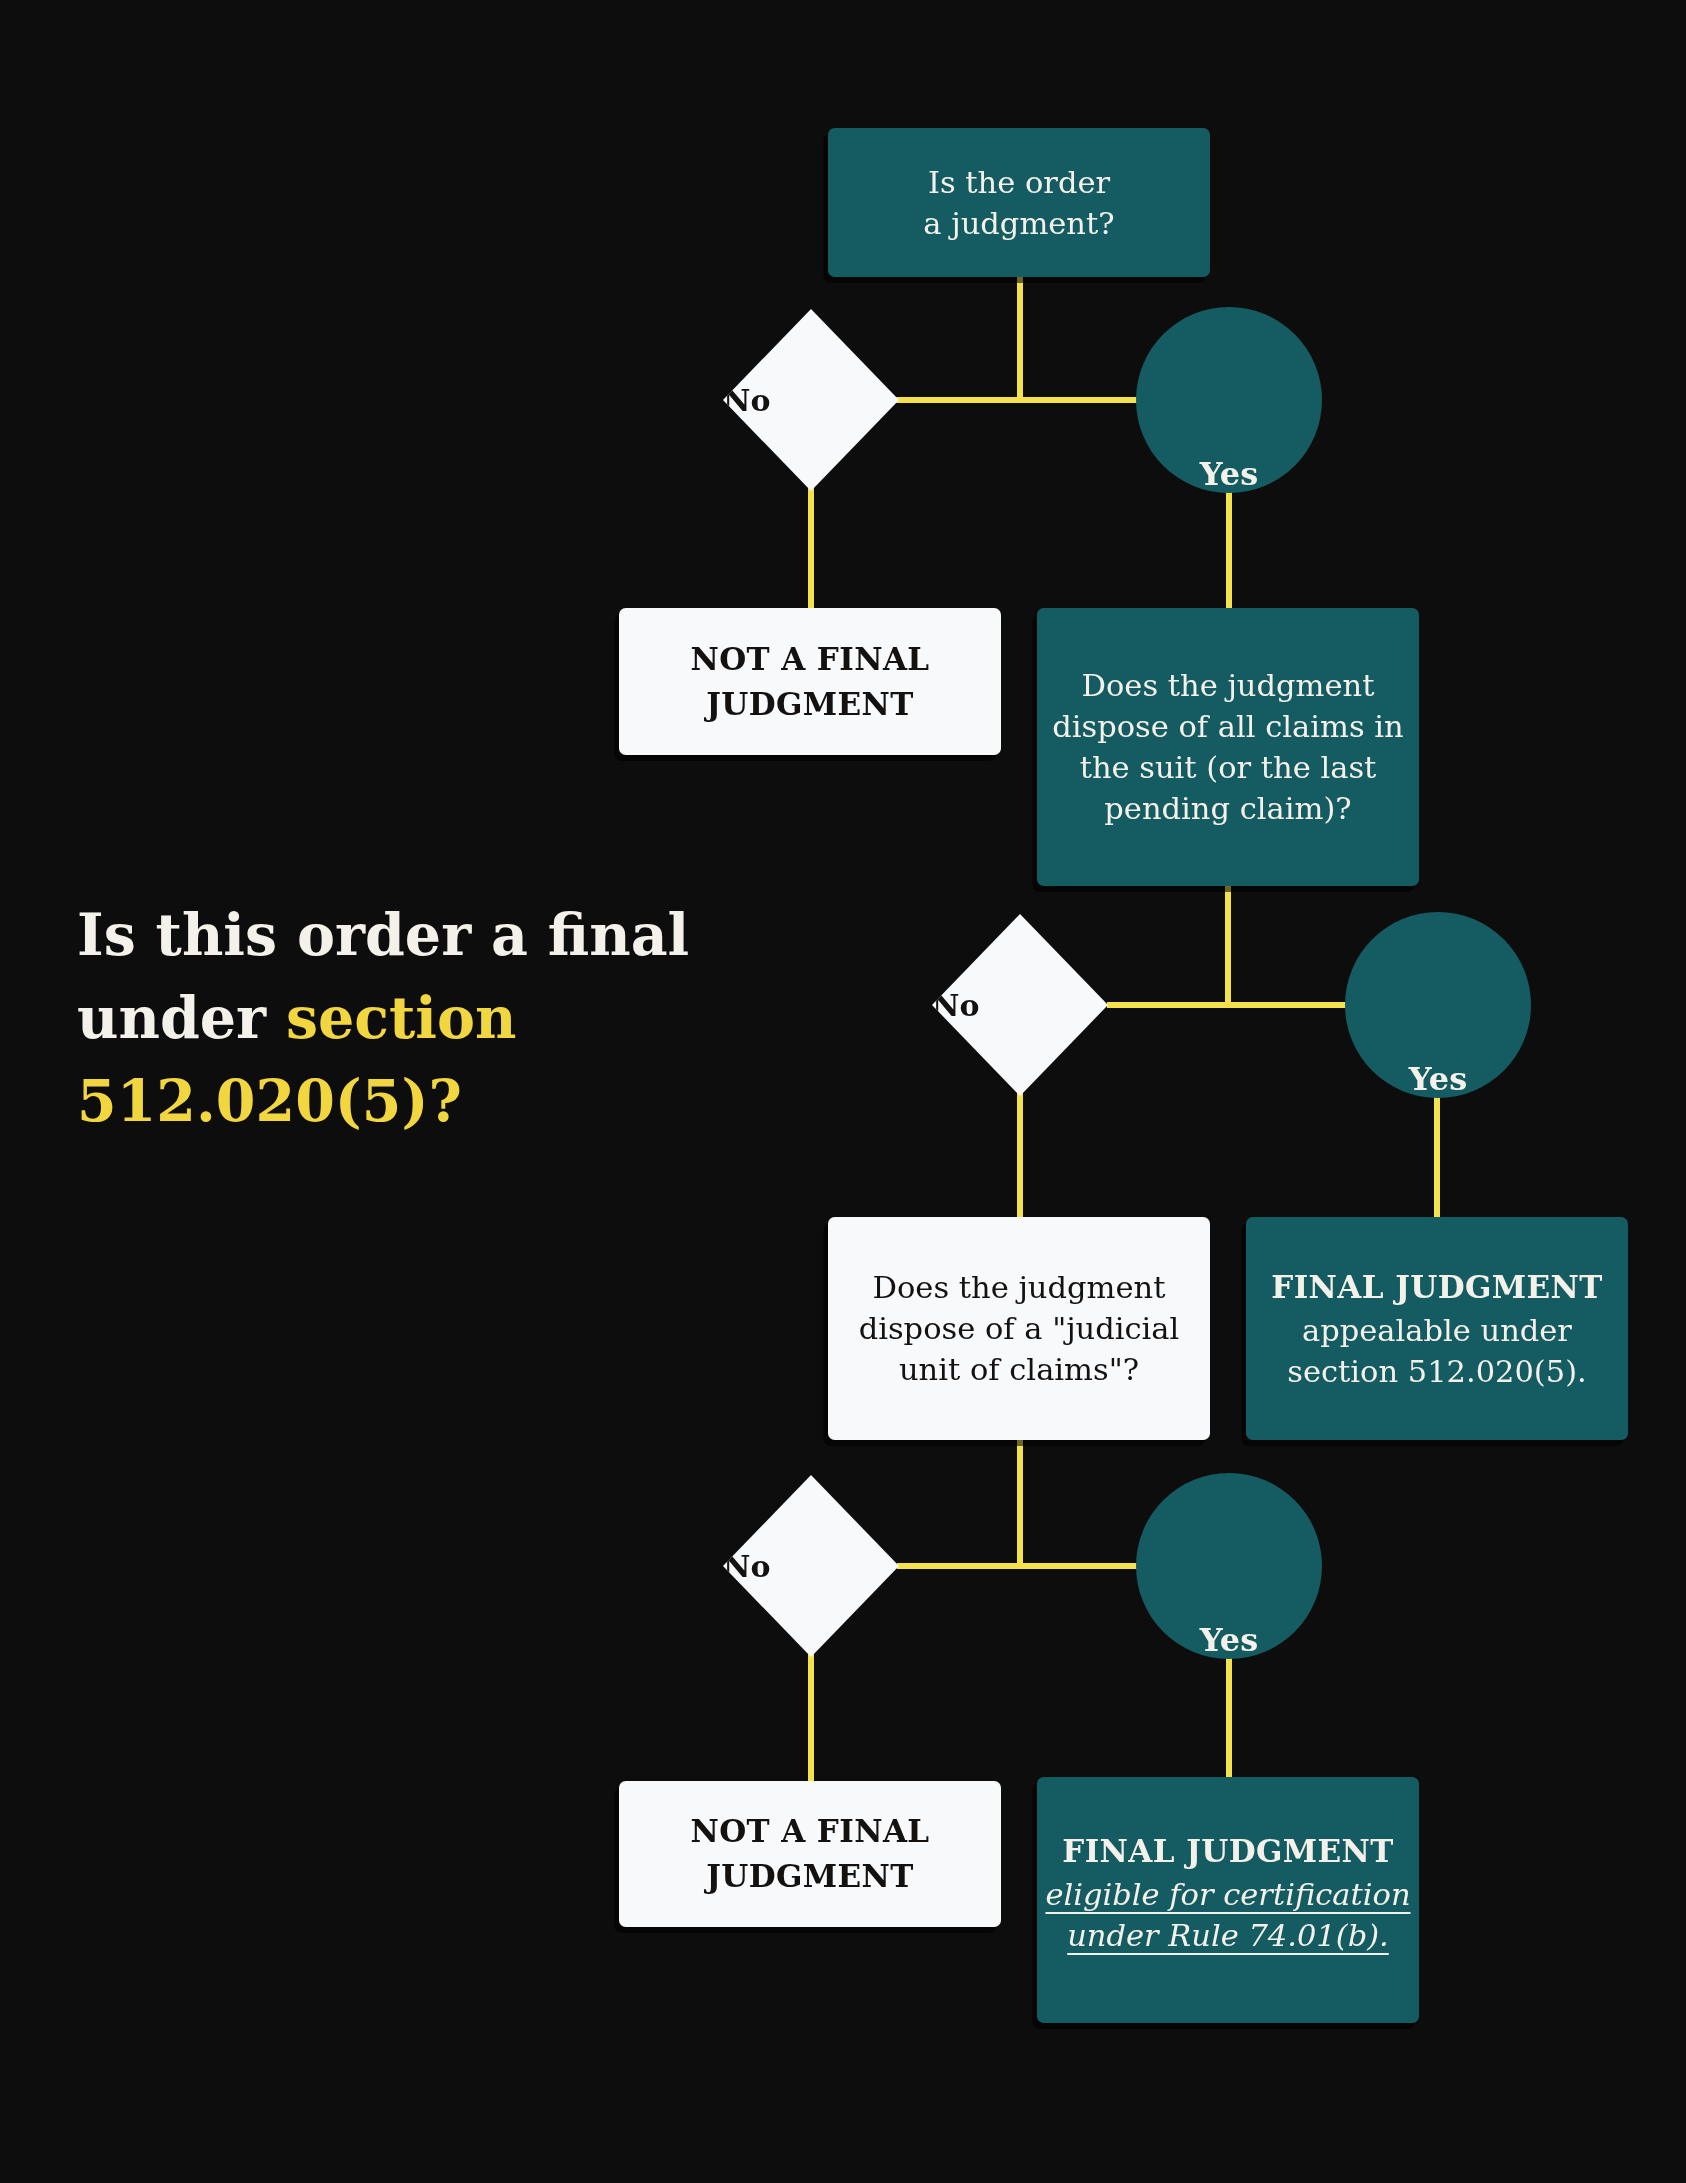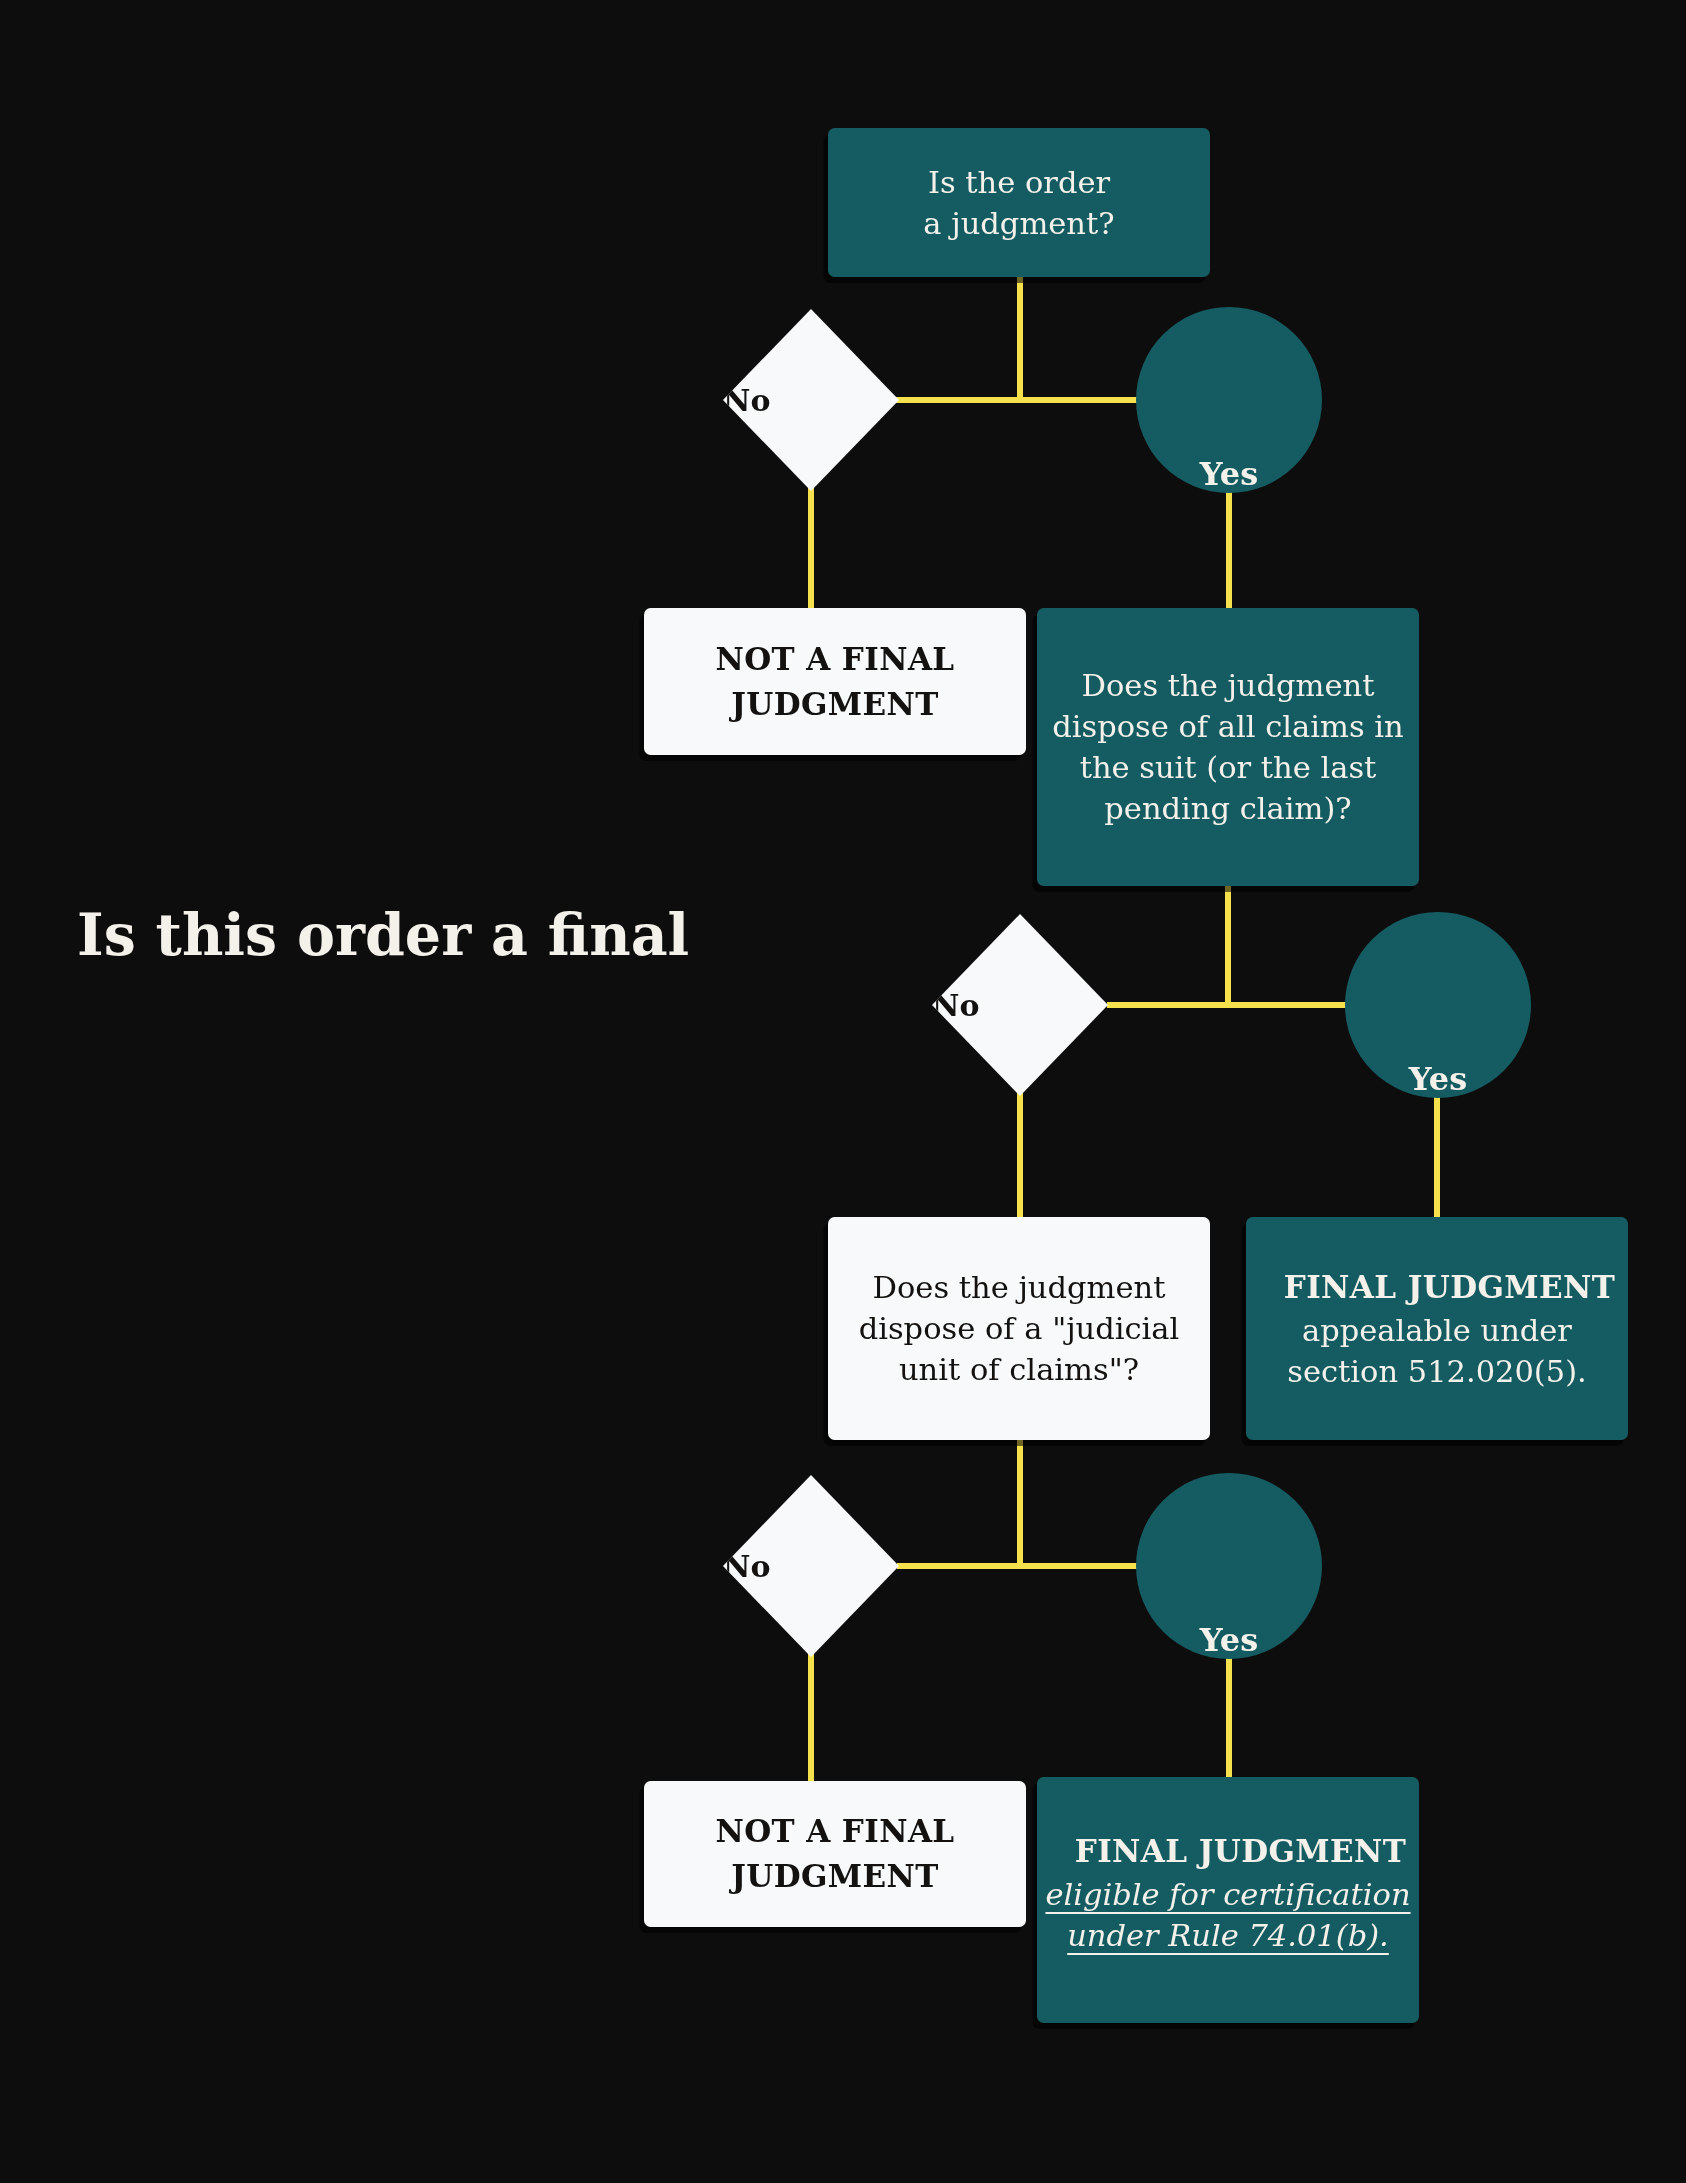--- a/index.html
+++ b/index.html
@@ -31,21 +31,21 @@
     flex-direction: column;
     justify-content: center;
     align-items: center;
     text-align: center;
     border-radius: 6.7px;
     box-shadow: -4.5px 6px 0 rgba(0,0,0,0.55);
   }
   .teal-box { background: var(--teal); color: var(--ink-light); }
   .white-box { background: var(--box-white); color: var(--ink-dark); }
   .q-text { font-size: 30.5px; line-height: 41px; font-weight: 400; }
-  .result-caps { font-size: 31px; line-height: 45px; font-weight: 700; letter-spacing: 0.4px; margin-left: 25px; }
+  .result-caps { font-size: 31px; line-height: 45px; font-weight: 700; letter-spacing: 0.4px; }
   .result-sub { font-size: 30.5px; line-height: 41px; font-weight: 400; }
   .emph {
     font-style: italic;
     text-decoration: underline;
     text-decoration-thickness: 2.2px;
     text-underline-offset: 6.7px;
   }
   .diamond {
     position: absolute;
     width: 176px;
@@ -96,20 +96,21 @@
   <div class="line" style="left:1107px; top:1002px; width:240px; height:6px;"></div>
   <div class="line" style="left:1017px; top:1090px; width:6px;  height:130px;"></div>
   <div class="line" style="left:1434px; top:1090px; width:6px;  height:130px;"></div>
   <div class="line" style="left:1017px; top:1436px; width:6px;  height:132px;"></div>
   <div class="line" style="left:897px; top:1563px; width:240px; height:6px;"></div>
   <div class="line" style="left:808px; top:1652px; width:6px;  height:132px;"></div>
   <div class="line" style="left:1226px; top:1652px; width:6px;  height:128px;"></div>
 
   <div id="main-title">
     <div><span>Is this order a final</span></div>
+    <div><span>under </span><span class="hl">section 512.020(5)?</span></div>
   </div>
 
   <div class="box teal-box q-text" style="left:828px; top:128px; width:382px; height:149px;">
     <div>Is the order</div>
     <div>a judgment?</div>
   </div>
 
   <div class="diamond" style="left:723px; top:309px;">
     <span>No</span>
   </div>

